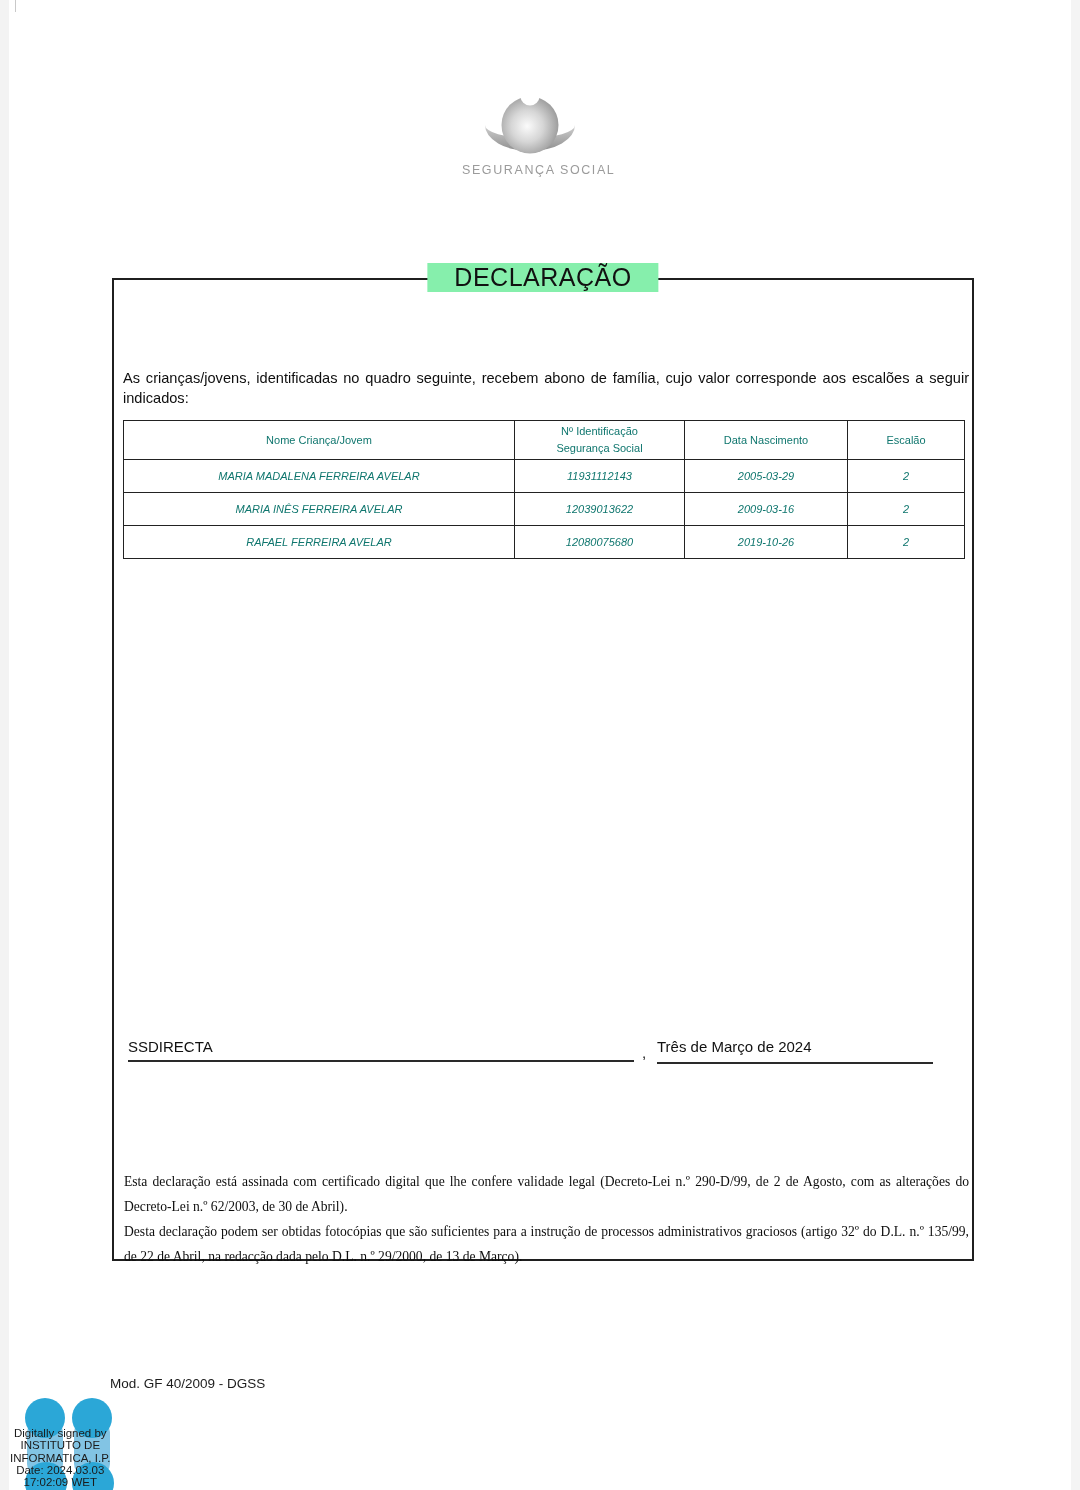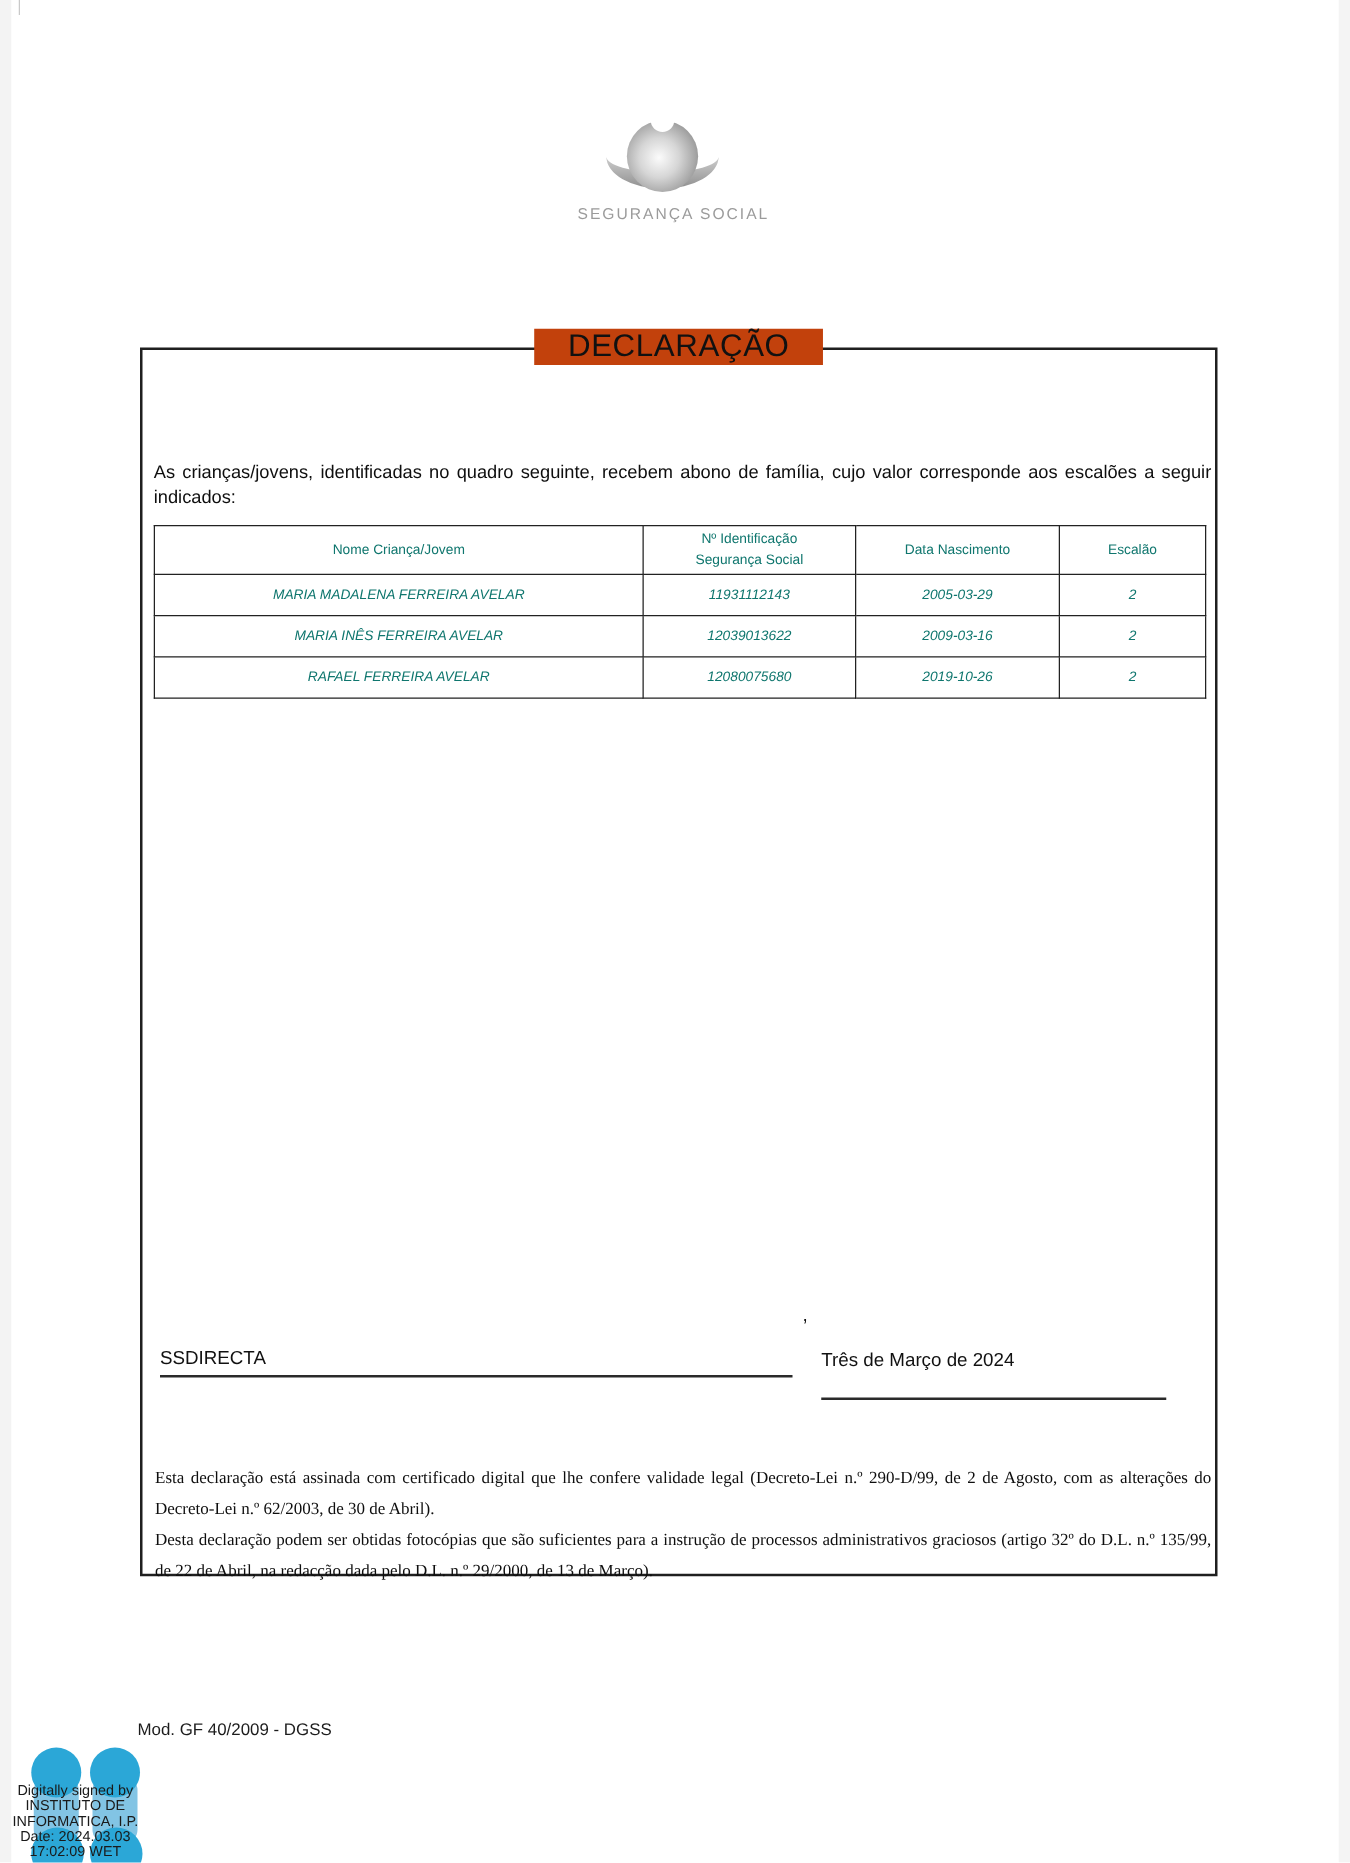--- a/index.html
+++ b/index.html
@@ -23,21 +23,21 @@
     color:#9b9b9b; white-space:nowrap;
   }
 
   
   .decl-box {
     position:absolute; left:112px; top:278px; width:862px; height:983px;
     border:2px solid #1f1f1f; background:#fff;
   }
   .decl-title {
     position:absolute; top:-17px; left:50%; transform:translateX(-50%);
-    background:#c2410c; padding:0 27px;
+    background:#86efac; padding:0 27px;
     font-size:25px; letter-spacing:0.5px; color:#111; white-space:nowrap;
   }
   .intro {
     position:absolute; left:9px; top:88px; width:846px;
     font-size:14.6px; line-height:20px; text-align:justify; color:#0e0e0e;
   }
 
   
   .decl-table {
     position:absolute; left:9px; top:140px;
@@ -51,26 +51,26 @@
   .decl-table th { height:39px; line-height:17px; }
   .decl-table td { height:33px;font-style:italic; }
   .col-name  { width:391px; }
   .col-niss  { width:170px; }
   .col-birth { width:163px; }
   .col-level { width:117px; }
 
   
   .sig-entity {
     position:absolute; left:128px; top:1038px; width:506px;
-    font-size:15px; padding-bottom:5px; border-bottom:2px solid #2a2a2a;margin-top:40px;
+    font-size:15px; padding-bottom:5px; border-bottom:2px solid #2a2a2a;
   }
   .sig-comma { position:absolute; left:642px; top:1044px; font-size:15px; }
   .sig-date {
     position:absolute; left:657px; top:1038px; width:276px;
-    font-size:15px; padding-bottom:21px; border-bottom:2px solid #2a2a2a;margin-top:42px;
+    font-size:15px; padding-bottom:7px; border-bottom:2px solid #2a2a2a;
   }
 
   
   .legal {
     position:absolute; left:10px; top:889px; width:845px;
     font-size:13.6px; line-height:25px; text-align:justify; color:#0e0e0e;font-family:Liberation Serif, serif;
   }
   .legal p { margin:0; }
 
   

